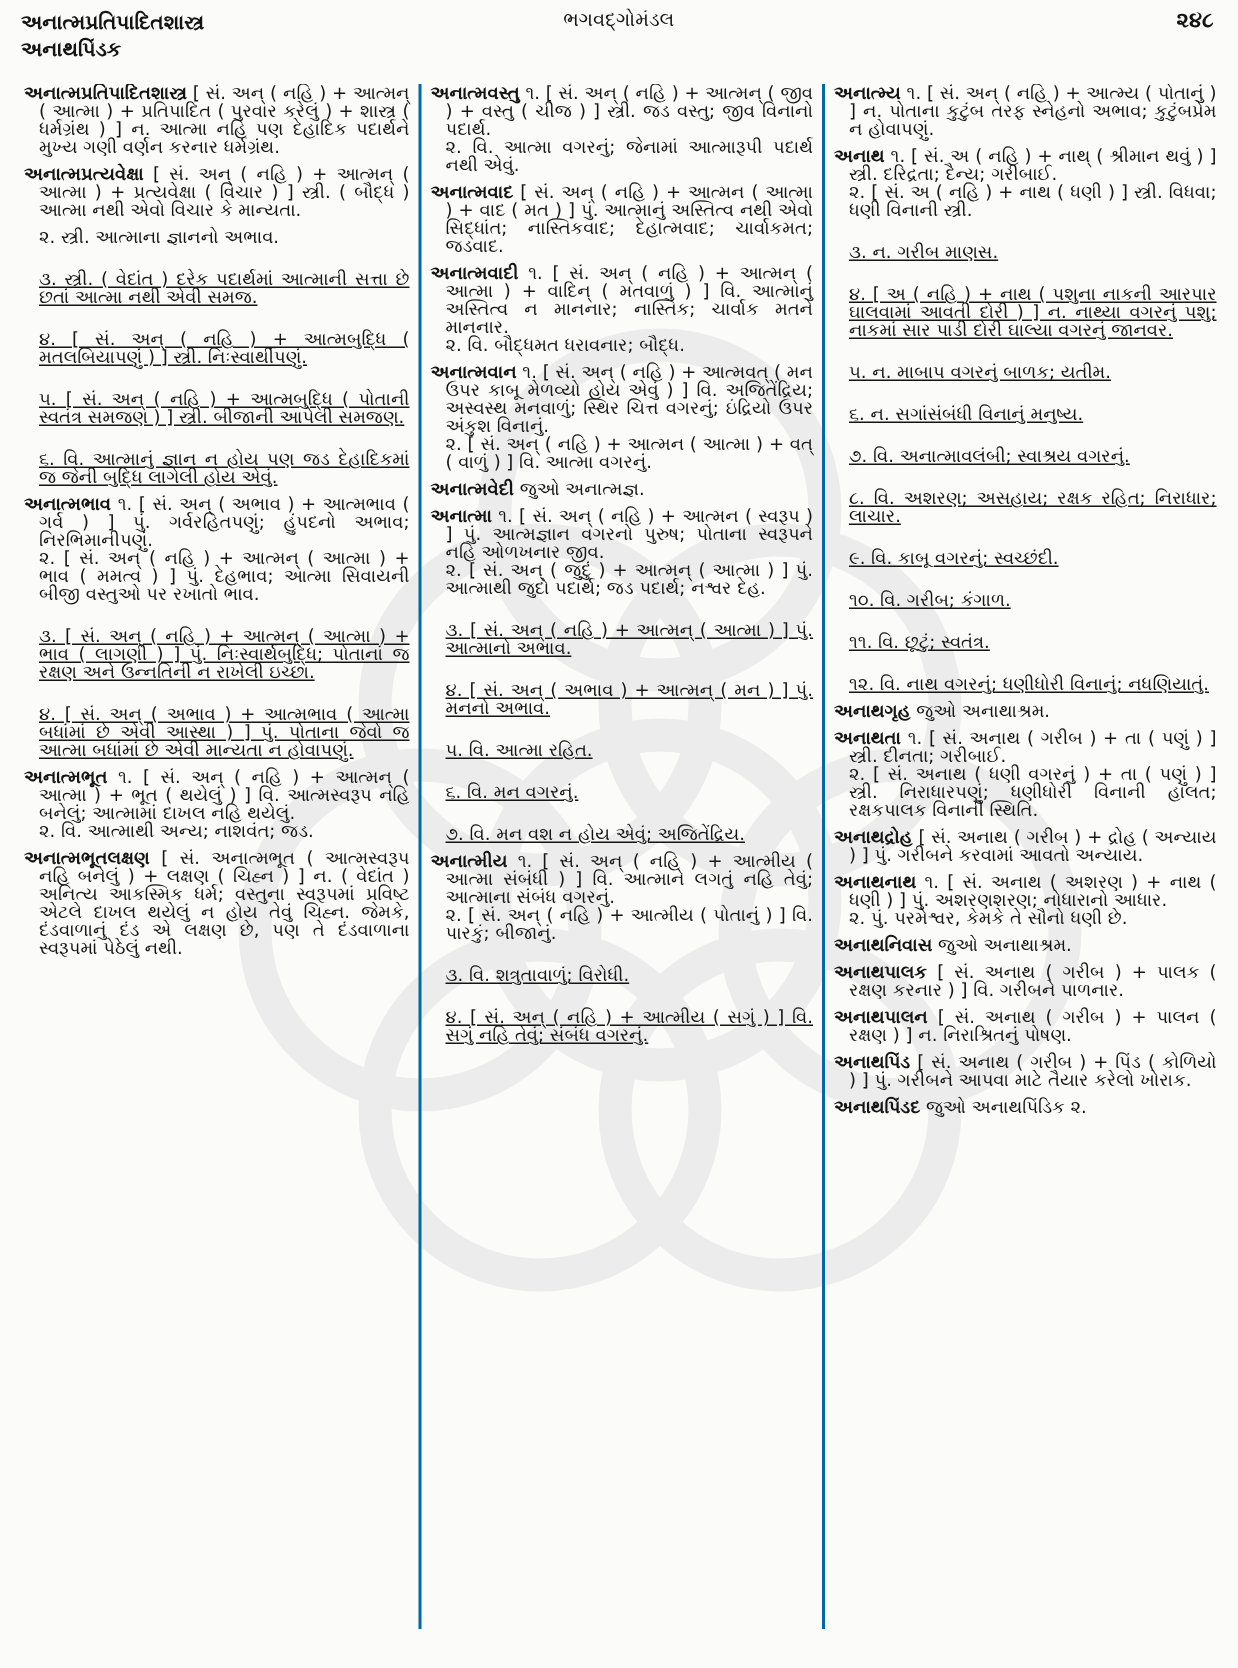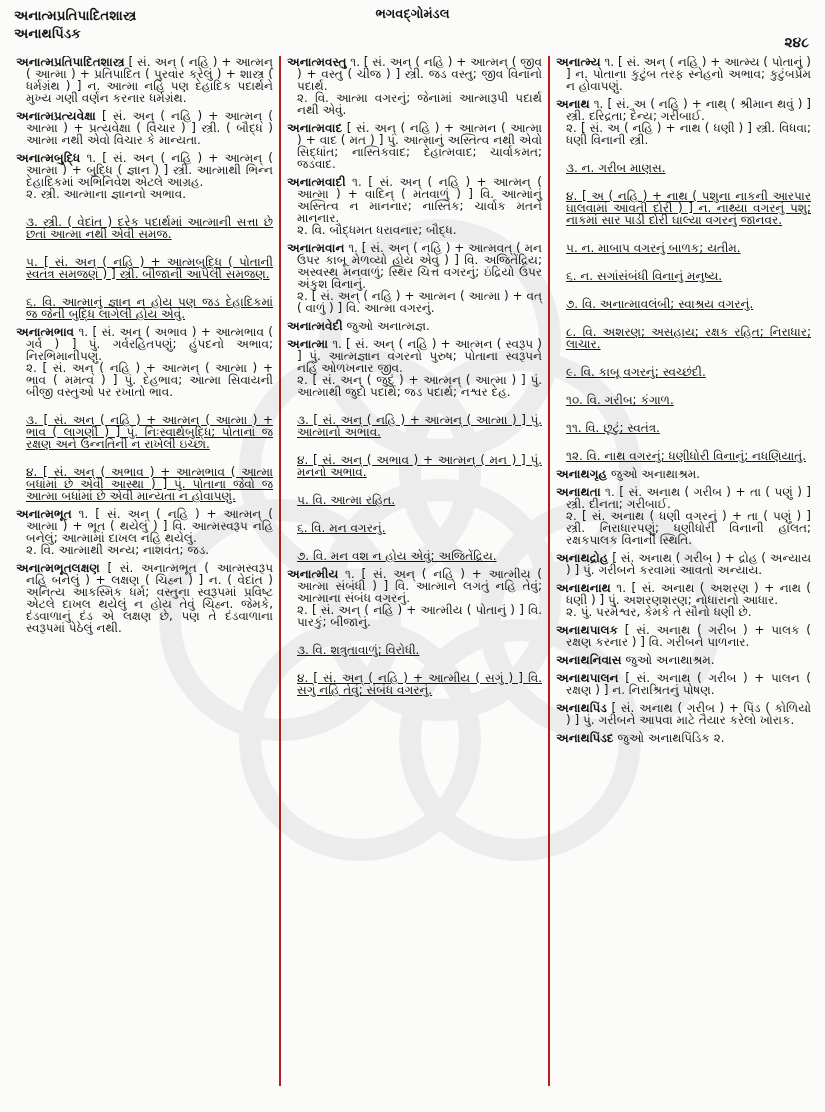--- a/index.html
+++ b/index.html
@@ -9,25 +9,25 @@
     font-family: "DejaVu Sans", sans-serif;
     color: #141414;
     position: relative;
   }
   .watermark { position: absolute; left: 0; top: 0; width: 825px; height: 1112px; pointer-events: none; z-index: 0; }
   .page { position: relative; z-index: 1; }
   .header {
     position: absolute; left: 0; top: 0; width: 825px; height: 56px;
   }
   .hdr-left { position: absolute; left: 14px; top: 6px; font-size: 13.5px; font-weight: bold; line-height: 18px; }
-  .hdr-center { position: absolute; left: 0; width: 825px; top: 6px; text-align: center; font-size: 13px; font-weight: bold; }
-  .hdr-right { position: absolute; right: 16px; top: 6px; font-size: 14px; font-weight: bold; margin-top: 28px; }
+  .hdr-center { position: absolute; left: 0; width: 825px; top: 6px; text-align: center; font-size: 13px; font-weight: normal; }
+  .hdr-right { position: absolute; right: 16px; top: 6px; font-size: 14px; font-weight: bold; }
   .columns { position: absolute; left: 10px; top: 56px; width: 808px; height: 1030px; display: flex; }
   .col { width: 269px; padding: 0 6px 0 6px; box-sizing: border-box; overflow: hidden; }
-  .col + .col { border-left: 2px solid #b91c1c; }
+  .col + .col { border-left: 2px solid #0369a1; }
   .entry { margin: 0 0 6px 0; font-size: 12px; line-height: 12px; text-align: justify; }
   .entry .hw { font-weight: bold; }
   .sense { display: block; padding-left: 10px; text-indent: 0; }
   .first { display: block; padding-left: 10px; text-indent: -10px; }
   .sense + .sense { margin-top: 16px; text-decoration: underline; }
 </style>
 </head>
 <body>
 
 <svg class="watermark" viewBox="0 0 825 1112" xmlns="http://www.w3.org/2000/svg">
@@ -55,23 +55,23 @@
 
   <div class="columns" id="columns">
       <div class="col">
         <div class="entry">
           <span class="first"><span class="hw">અનાત્મપ્રતિપાદિતશાસ્ત્ર</span> <span>[ સં. અન્ ( નહિ ) + આત્મન્ ( આત્મા ) + પ્રતિપાદિત ( પુરવાર કરેલું ) + શાસ્ત્ર ( ધર્મગ્રંથ ) ] ન. આત્મા નહિ પણ દેહાદિક પદાર્થને મુખ્ય ગણી વર્ણન કરનાર ધર્મગ્રંથ.</span></span>
         </div>
         <div class="entry">
           <span class="first"><span class="hw">અનાત્મપ્રત્યવેક્ષા</span> <span>[ સં. અન્ ( નહિ ) + આત્મન્ ( આત્મા ) + પ્રત્યવેક્ષા ( વિચાર ) ] સ્ત્રી. ( બૌદ્ધ ) આત્મા નથી એવો વિચાર કે માન્યતા.</span></span>
         </div>
         <div class="entry">
-          <span class="first"><span class="hw">અનાત્મબુદ્ધિ</span> <span>૧. [ સં. અન્ ( નહિ ) + આત્મન્ ( આત્મા ) + બુદ્ધિ ( જ્ઞાન ) ] સ્ત્રી. આત્માથી ભિન્ન દેહાદિકમાં અભિનિવેશ એટલે આગ્રહ.</span></span>
           <span class="sense"><span>૨. સ્ત્રી. આત્માના જ્ઞાનનો અભાવ.</span></span>
           <span class="sense"><span>૩. સ્ત્રી. ( વેદાંત ) દરેક પદાર્થમાં આત્માની સત્તા છે છતાં આત્મા નથી એવી સમજ.</span></span>
+          <span class="sense"><span>૪. [ સં. અન્ ( નહિ ) + આત્મબુદ્ધિ ( મતલબિયાપણું ) ] સ્ત્રી. નિઃસ્વાર્થીપણું.</span></span>
           <span class="sense"><span>૫. [ સં. અન્ ( નહિ ) + આત્મબુદ્ધિ ( પોતાની સ્વતંત્ર સમજણ ) ] સ્ત્રી. બીજાની આપેલી સમજણ.</span></span>
           <span class="sense"><span>૬. વિ. આત્માનું જ્ઞાન ન હોય પણ જડ દેહાદિકમાં જ જેની બુદ્ધિ લાગેલી હોય એવું.</span></span>
         </div>
         <div class="entry">
           <span class="first"><span class="hw">અનાત્મભાવ</span> <span>૧. [ સં. અન્ ( અભાવ ) + આત્મભાવ ( ગર્વ ) ] પું. ગર્વરહિતપણું; હુંપદનો અભાવ; નિરભિમાનીપણું.</span></span>
           <span class="sense"><span>૨. [ સં. અન્ ( નહિ ) + આત્મન્ ( આત્મા ) + ભાવ ( મમત્વ ) ] પું. દેહભાવ; આત્મા સિવાયની બીજી વસ્તુઓ પર રખાતો ભાવ.</span></span>
           <span class="sense"><span>૩. [ સં. અન્ ( નહિ ) + આત્મન્ ( આત્મા ) + ભાવ ( લાગણી ) ] પું. નિઃસ્વાર્થબુદ્ધિ; પોતાનાં જ રક્ષણ અને ઉન્નતિની ન રાખેલી ઇચ્છા.</span></span>
           <span class="sense"><span>૪. [ સં. અન્ ( અભાવ ) + આત્મભાવ ( આત્મા બધાંમાં છે એવી આસ્થા ) ] પું. પોતાના જેવો જ આત્મા બધાંમાં છે એવી માન્યતા ન હોવાપણું.</span></span>
         </div>
         <div class="entry">
@@ -143,24 +143,24 @@
           <span class="sense"><span>૨. [ સં. અનાથ ( ધણી વગરનું ) + તા ( પણું ) ] સ્ત્રી. નિરાધારપણું; ધણીધોરી વિનાની હાલત; રક્ષકપાલક વિનાની સ્થિતિ.</span></span>
         </div>
         <div class="entry">
           <span class="first"><span class="hw">અનાથદ્રોહ</span> <span>[ સં. અનાથ ( ગરીબ ) + દ્રોહ ( અન્યાય ) ] પું. ગરીબને કરવામાં આવતો અન્યાય.</span></span>
         </div>
         <div class="entry">
           <span class="first"><span class="hw">અનાથનાથ</span> <span>૧. [ સં. અનાથ ( અશરણ ) + નાથ ( ધણી ) ] પું. અશરણશરણ; નોધારાનો આધાર.</span></span>
           <span class="sense"><span>૨. પું. પરમેશ્વર, કેમકે તે સૌનો ધણી છે.</span></span>
         </div>
         <div class="entry">
-          <span class="first"><span class="hw">અનાથપાલક</span> <span>[ સં. અનાથ ( ગરીબ ) + પાલક ( રક્ષણ કરનાર ) ] વિ. ગરીબને પાળનાર.</span></span>
+          <span class="first"><span class="hw">અનાથનિવાસ</span> <span>જુઓ અનાથાશ્રમ.</span></span>
         </div>
         <div class="entry">
-          <span class="first"><span class="hw">અનાથનિવાસ</span> <span>જુઓ અનાથાશ્રમ.</span></span>
+          <span class="first"><span class="hw">અનાથપાલક</span> <span>[ સં. અનાથ ( ગરીબ ) + પાલક ( રક્ષણ કરનાર ) ] વિ. ગરીબને પાળનાર.</span></span>
         </div>
         <div class="entry">
           <span class="first"><span class="hw">અનાથપાલન</span> <span>[ સં. અનાથ ( ગરીબ ) + પાલન ( રક્ષણ ) ] ન. નિરાશ્રિતનું પોષણ.</span></span>
         </div>
         <div class="entry">
           <span class="first"><span class="hw">અનાથપિંડ</span> <span>[ સં. અનાથ ( ગરીબ ) + પિંડ ( કોળિયો ) ] પું. ગરીબને આપવા માટે તૈયાર કરેલો ખોરાક.</span></span>
         </div>
         <div class="entry">
           <span class="first"><span class="hw">અનાથપિંડદ</span> <span>જુઓ અનાથપિંડિક ૨.</span></span>
         </div>

